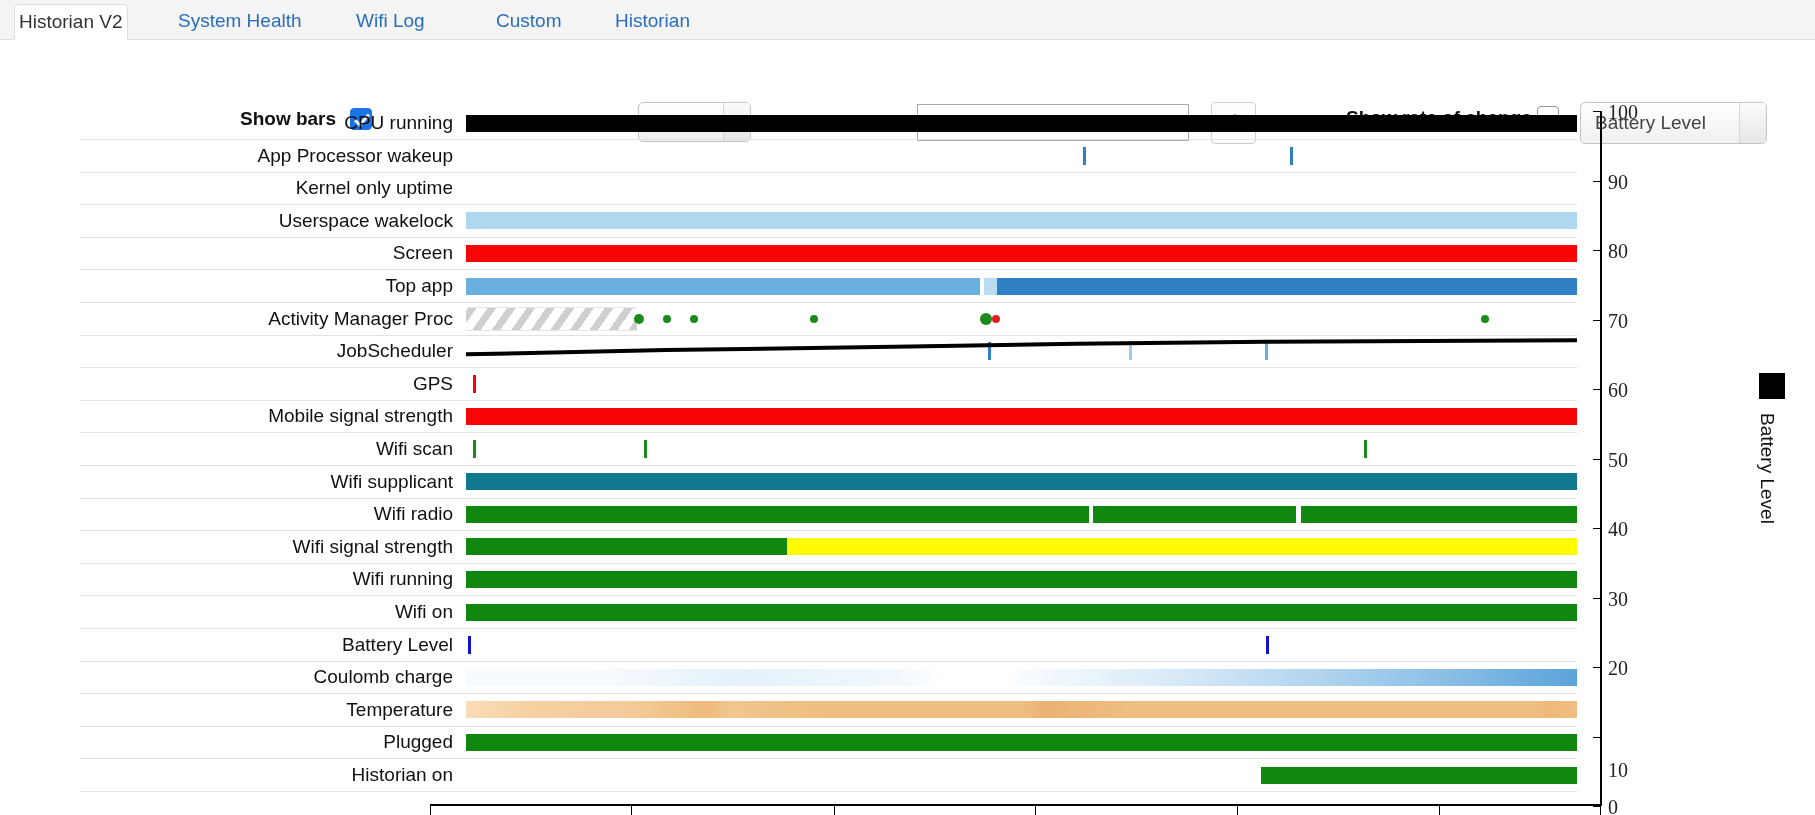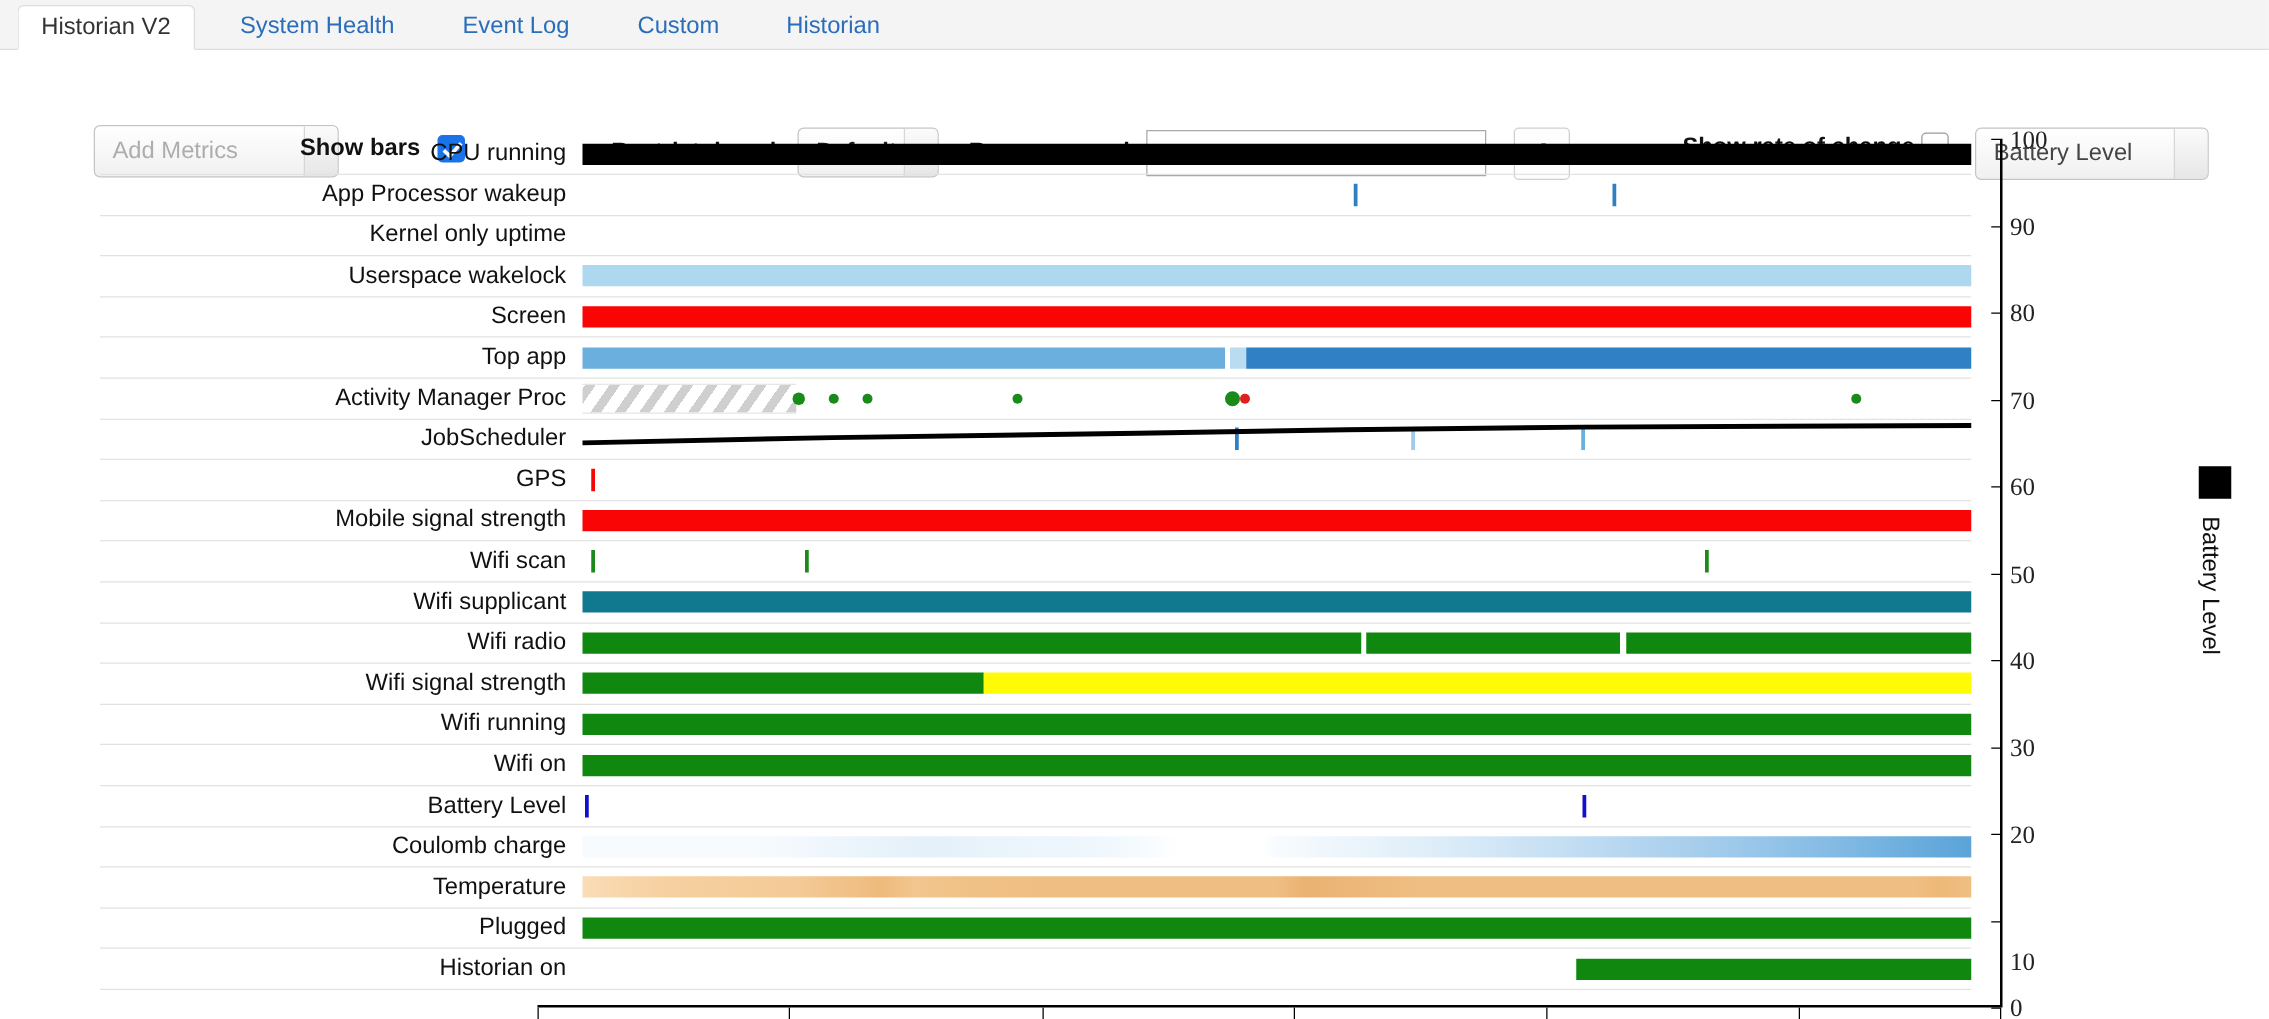--- a/index.html
+++ b/index.html
@@ -22,21 +22,21 @@
     border-bottom: 1px solid #ddd;
     box-sizing: border-box;
   }
   .tab {
     position: absolute;
     top: 4px;
     height: 36px;
     line-height: 33px;
     font-size: 19px;
     color: #2a6ebb;
-    padding: 0 18px;
+    padding: 0 4px;
     box-sizing: border-box;
     white-space: nowrap;
     cursor: pointer;
   }
   .tab.active {
     background: #ffffff;
     color: #333333;
     border: 1px solid #ddd;
     border-bottom: 1px solid #ffffff;
     border-top-left-radius: 5px;
@@ -217,31 +217,27 @@
     position: absolute;
     overflow: visible;
   }
 </style>
 </head>
 <body>
 
 <div id="tabbar">
     <div class="tab active" style="left: 14px;"><span>Historian V2</span></div>
     <div class="tab" style="left: 174px;"><span>System Health</span></div>
-    <div class="tab" style="left: 352px;"><span>Event Log</span></div>
+    <div class="tab" style="left: 352px;"><span>Wifi Log</span></div>
     <div class="tab" style="left: 492px;"><span>Custom</span></div>
     <div class="tab" style="left: 611px;"><span>Historian</span></div>
   </div>
 
 <div id="toolbar">
 
-  <div class="select-box disabled" id="add-metrics" style="left:75px; top:60px; width:196px; height:42px;">
-    <span class="sel-text">Add Metrics</span>
-    <span class="sel-arrow"></span>
-  </div>
 
   <span class="tb-label" style="left:240px; top:68px;">Show bars</span>
   <span class="chk checked" style="left:350px; top:68px;"></span>
 
   <span class="tb-label" style="left:489px; top:71px;">Restrict domain</span>
   <div class="select-box" id="restrict-domain" style="left:638px; top:62px; width:113px; height:40px;">
     <span class="sel-text" style="font-weight:bold;color:#222;">Default</span>
     <span class="sel-arrow"></span>
   </div>
 

